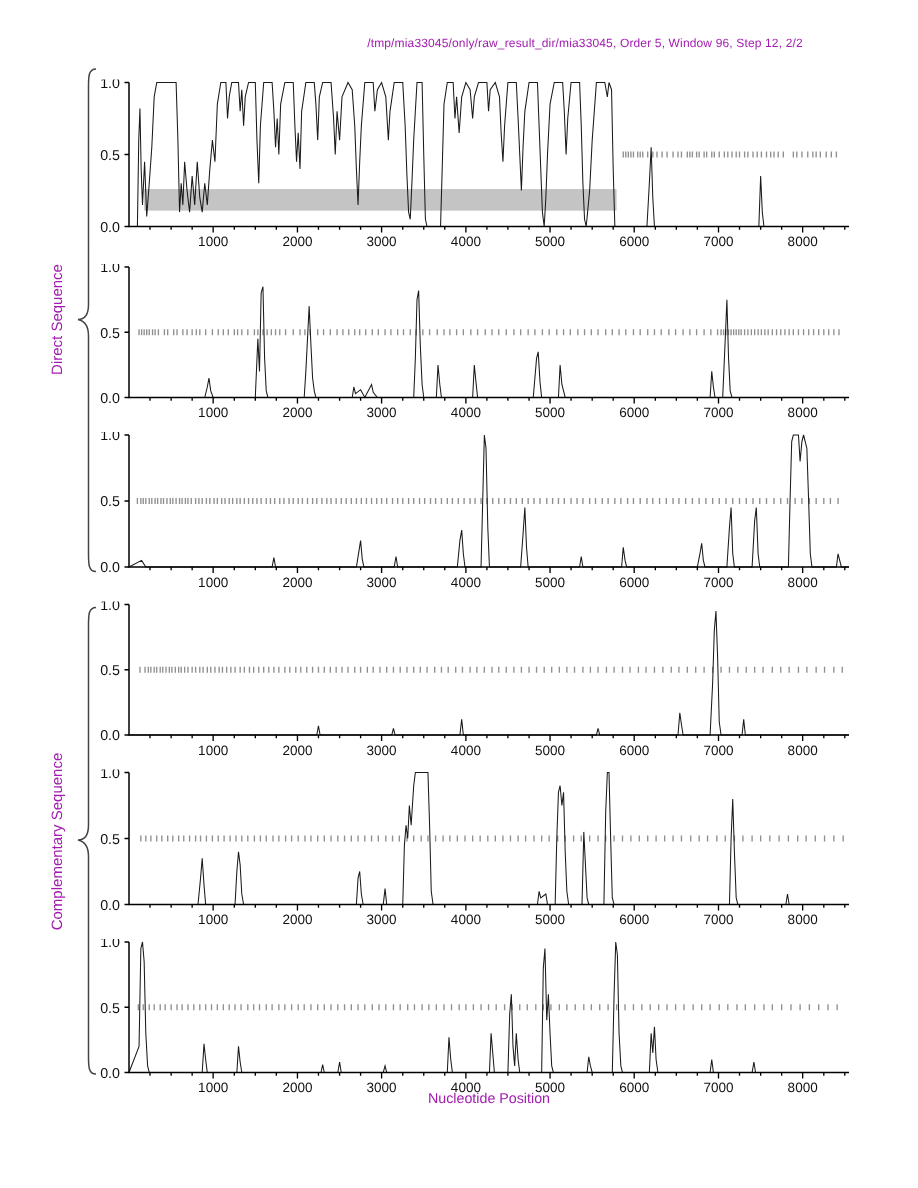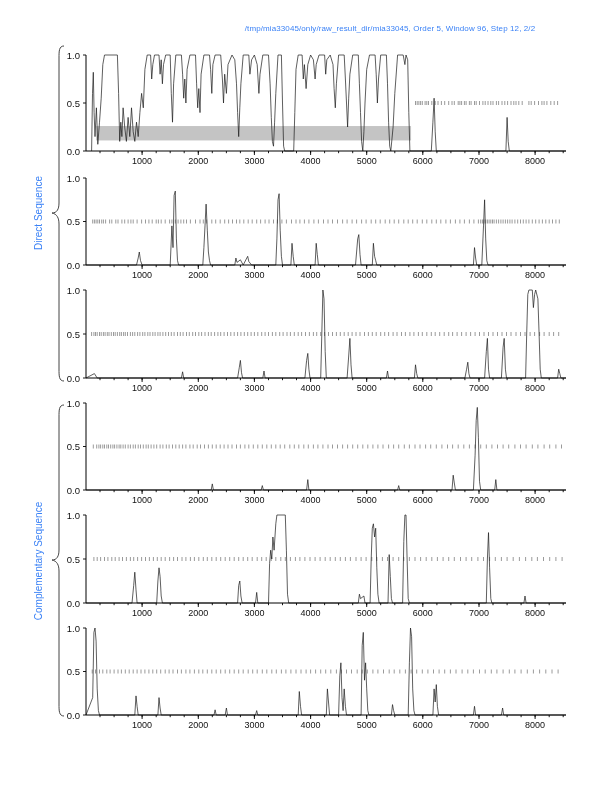--- a/index.html
+++ b/index.html
@@ -1,17 +1,17 @@
 <!DOCTYPE html>
 <html><head>
 <meta charset="utf-8">
 <style>
   html,body{margin:0;padding:0;background:#ffffff;}
   .page{position:relative;width:612px;height:792px;background:#ffffff;overflow:hidden;
-        font-family:"Liberation Sans",sans-serif;color:#3b82f6;}
+        font-family:"Liberation Sans",sans-serif;color:#a21caf;}
   .title{position:absolute;left:130px;top:24px;width:520px;text-align:center;
          font-size:8px;letter-spacing:0.1px;white-space:nowrap;}
   .seq-label{position:absolute;width:220px;height:14px;text-align:center;
              font-size:10px;transform:rotate(-90deg);}
   .seq-label.direct{left:-70px;top:206px;}
   .seq-label.comp{left:-70px;top:554px;}
   .xlabel{position:absolute;left:86px;top:727px;width:480px;text-align:center;font-size:9.5px;}
   .brace{position:absolute;}
   svg text{font-family:"Liberation Sans",sans-serif;}
   .tick-label{font-size:9px;fill:#111;}
@@ -138,13 +138,14 @@
         <text x="198.3" y="102.0" text-anchor="middle" class="tick-label">2000</text>
         <text x="254.4" y="102.0" text-anchor="middle" class="tick-label">3000</text>
         <text x="310.6" y="102.0" text-anchor="middle" class="tick-label">4000</text>
         <text x="366.7" y="102.0" text-anchor="middle" class="tick-label">5000</text>
         <text x="422.8" y="102.0" text-anchor="middle" class="tick-label">6000</text>
         <text x="479.0" y="102.0" text-anchor="middle" class="tick-label">7000</text>
         <text x="535.1" y="102.0" text-anchor="middle" class="tick-label">8000</text>
       </svg>
     </div>
 
+  <div class="xlabel">Nucleotide Position</div>
 </div>
 
 </body></html>

